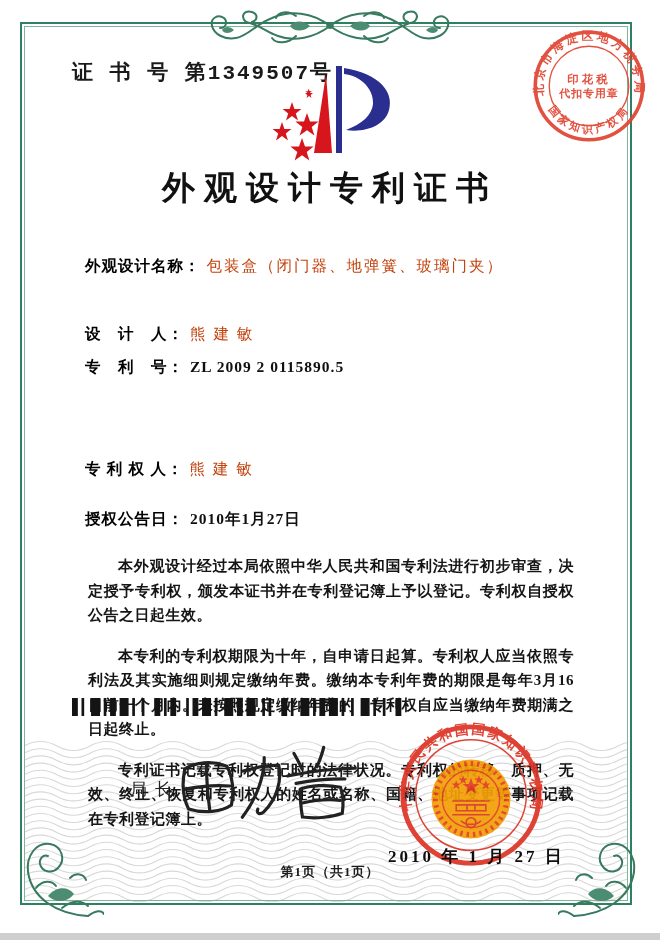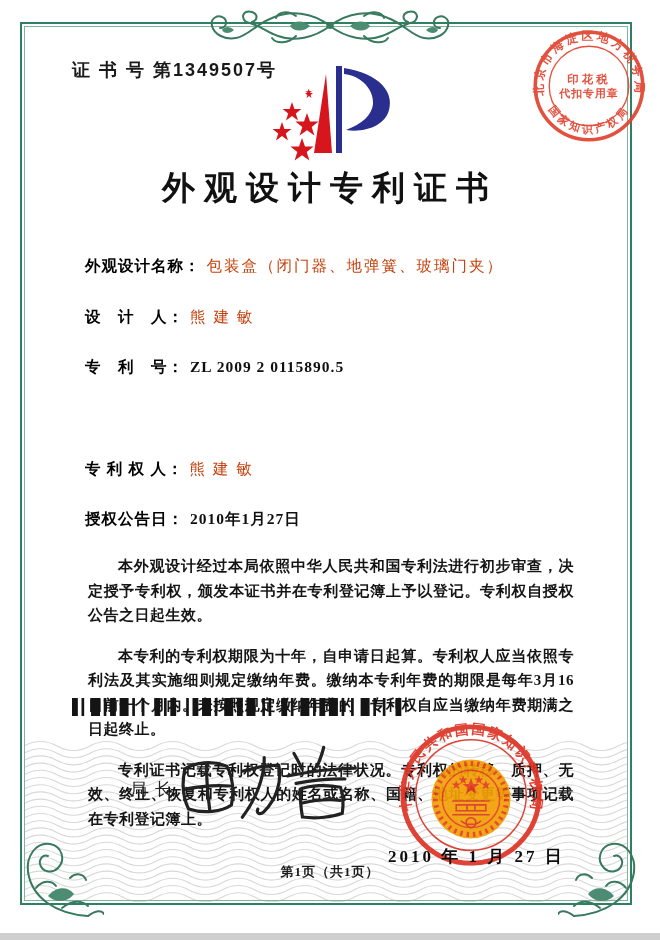--- a/index.html
+++ b/index.html
@@ -9,33 +9,33 @@
   .frame{position:absolute;left:20px;top:22px;width:608px;height:879px;
          border:2px solid #2e7f63;z-index:2;pointer-events:none;}
   .frame::after{content:"";position:absolute;inset:2px;border:1px solid #7fb39a;}
   
   .waves{position:absolute;left:24px;top:740px;z-index:1;}
   
   .topOrn{position:absolute;left:200px;top:2px;z-index:3;}
   .flourishL{position:absolute;left:18px;top:832px;z-index:3;}
   .flourishR{position:absolute;left:558px;top:832px;z-index:3;transform:scaleX(-1);}
   .certNo{position:absolute;left:72px;top:58px;z-index:4;
-          font-family:Liberation Sans, sans-serif;
-          font-weight:bold;font-size:18px;letter-spacing:2px;color:#1a1a1a;}
+          font-family:Liberation Mono, monospace;
+          font-weight:bold;font-size:21px;letter-spacing:2px;color:#1a1a1a;}
   .logo{position:absolute;left:252px;top:58px;z-index:4;}
   .taxStamp{position:absolute;left:527px;top:24px;z-index:5;opacity:.92;}
   .title{position:absolute;left:0;top:166px;width:100%;text-align:center;z-index:4;
          font-size:33px;font-weight:bold;letter-spacing:9px;color:#111;}
   .field{position:absolute;left:73px;z-index:4;white-space:nowrap;}
   .field .lab{font-family:"Liberation Sans","DejaVu Sans",sans-serif;
               font-weight:bold;font-size:15.5px;color:#000;letter-spacing:1px;margin-left:12px;}
   .field .val{font-size:15.5px;margin-left:6px;}
   .v-light{color:#c2410c;letter-spacing:2px;}
   .v-bold{color:#101010;font-weight:bold;letter-spacing:1px;}
-  .f0{top:256px;} .f1{top:307px;} .f2{top:357px;} .f3{top:407px;} .f4{top:459px;} .f5{top:509px;}
+  .f0{top:256px;} .f1{top:324px;} .f2{top:357px;} .f3{top:407px;} .f4{top:459px;} .f5{top:509px;}
   .paras{position:absolute;left:72px;top:538px;width:518px;z-index:4;
          font-size:15px;line-height:24.5px;font-weight:bold;color:#151515;
          text-align:justify;letter-spacing:.5px;}
   .paras p{margin:16px;text-indent:2em;}
   .barcode{position:absolute;left:72px;top:698px;z-index:4;}
   .sigTitle{position:absolute;left:130px;top:778px;z-index:4;
             font-weight:normal;font-size:17px;letter-spacing:8px;color:#222;}
   .sigSvg{position:absolute;left:168px;top:733px;z-index:4;}
   .seal{position:absolute;left:392px;top:716px;z-index:5;}
   .issueDate{position:absolute;left:388px;top:845px;z-index:6;

